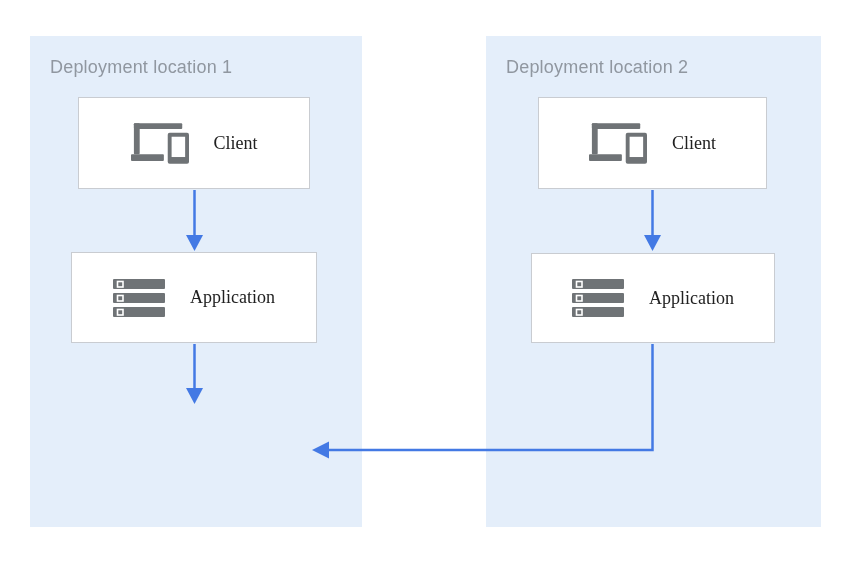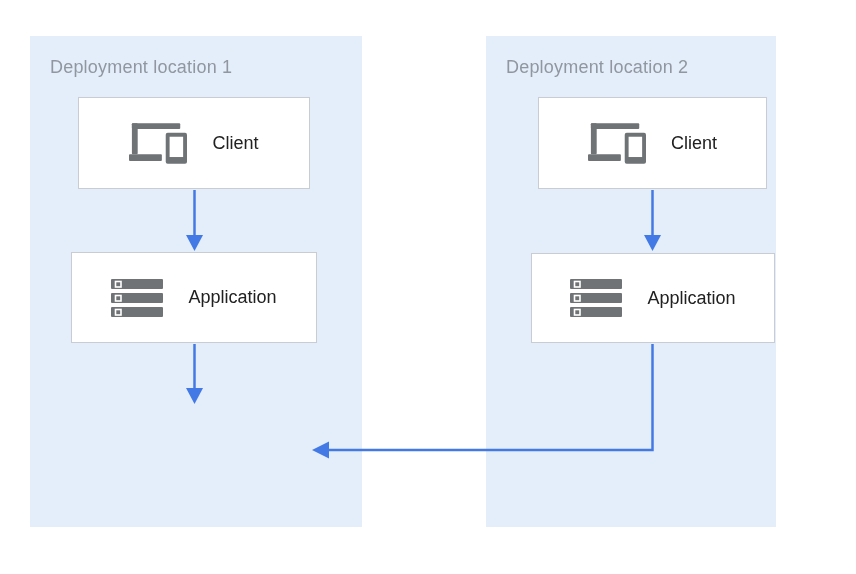--- a/index.html
+++ b/index.html
@@ -1,26 +1,26 @@
 <!DOCTYPE html>
 <html><head>
 <meta charset="utf-8">
 <style>
   html,body{margin:0;padding:0;background:#ffffff;}
   body{font-family:"Liberation Sans",sans-serif;}
-  #canvas{position:relative;width:776px;height:574px;background:#ffffff;overflow:hidden;}
+  #canvas{position:relative;width:856px;height:574px;background:#ffffff;overflow:hidden;}
 
   .zone{position:absolute;background:#e4eefa;}
   #zone1{left:30px;top:36px;width:332px;height:491px;}
   #zone2{left:486px;top:36px;width:335px;height:491px;}
   .zone-title{position:absolute;left:20px;top:21px;font-size:18px;color:#9097a0;letter-spacing:.2px;}
 
   .node{position:absolute;background:#ffffff;border:1px solid #c9ccd1;
         display:flex;align-items:center;justify-content:center;gap:25px;box-sizing:border-box;}
-  .node .label{font-size:18px;color:#212121;}
+  .node .label{font-size:18px;color:#212121;font-family:Liberation Serif, serif;}
   .node svg{display:block;flex:0 0 auto;}
 
   #client1{left:78px; top:97px; width:232px;height:92px;}
   #app1   {left:71px; top:252px;width:246px;height:91px;}
   #db1    {left:79px; top:406px;width:229px;height:89px;}
   #client2{left:538px;top:97px; width:229px;height:92px;}
   #app2   {left:531px;top:253px;width:244px;height:90px;}
 
   #arrows{position:absolute;left:0;top:0;width:856px;height:574px;pointer-events:none;}
   #arrows path{stroke:#4379e4;stroke-width:2.5;fill:none;}

